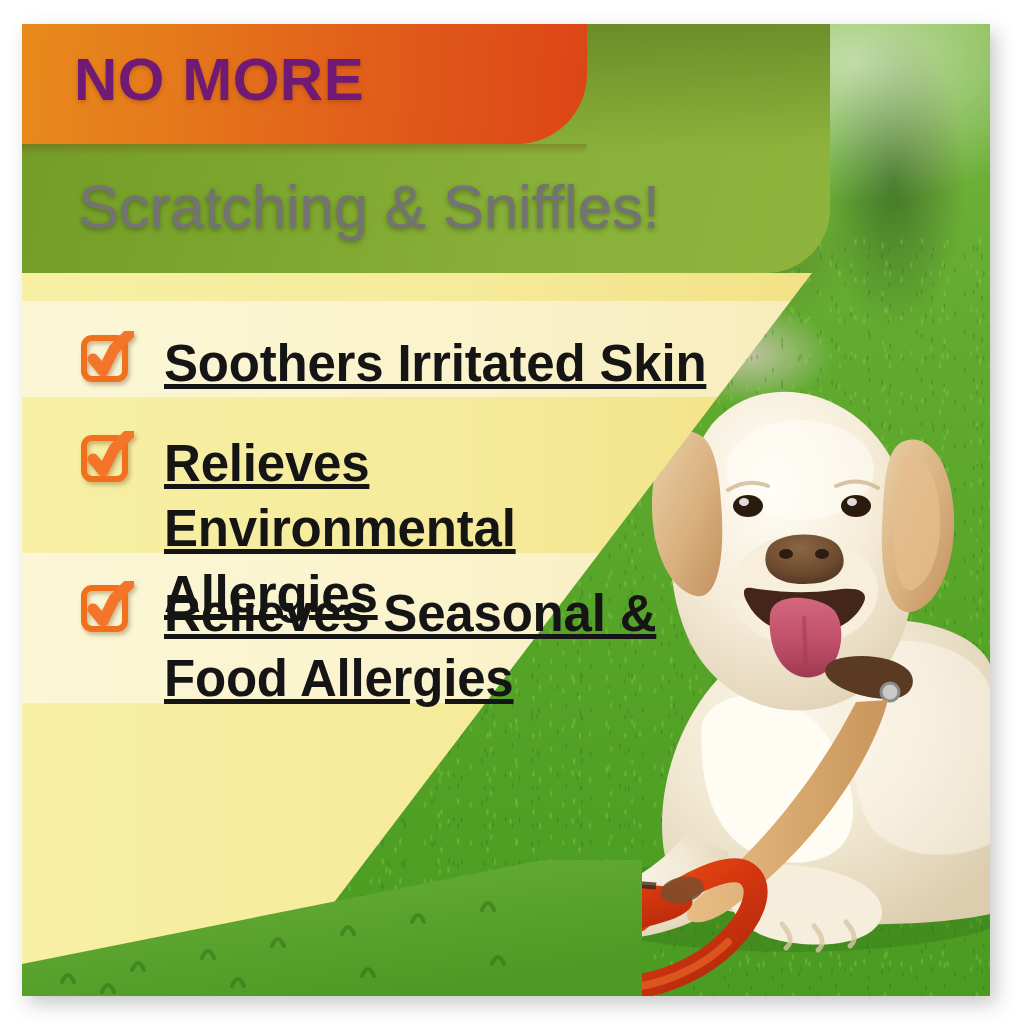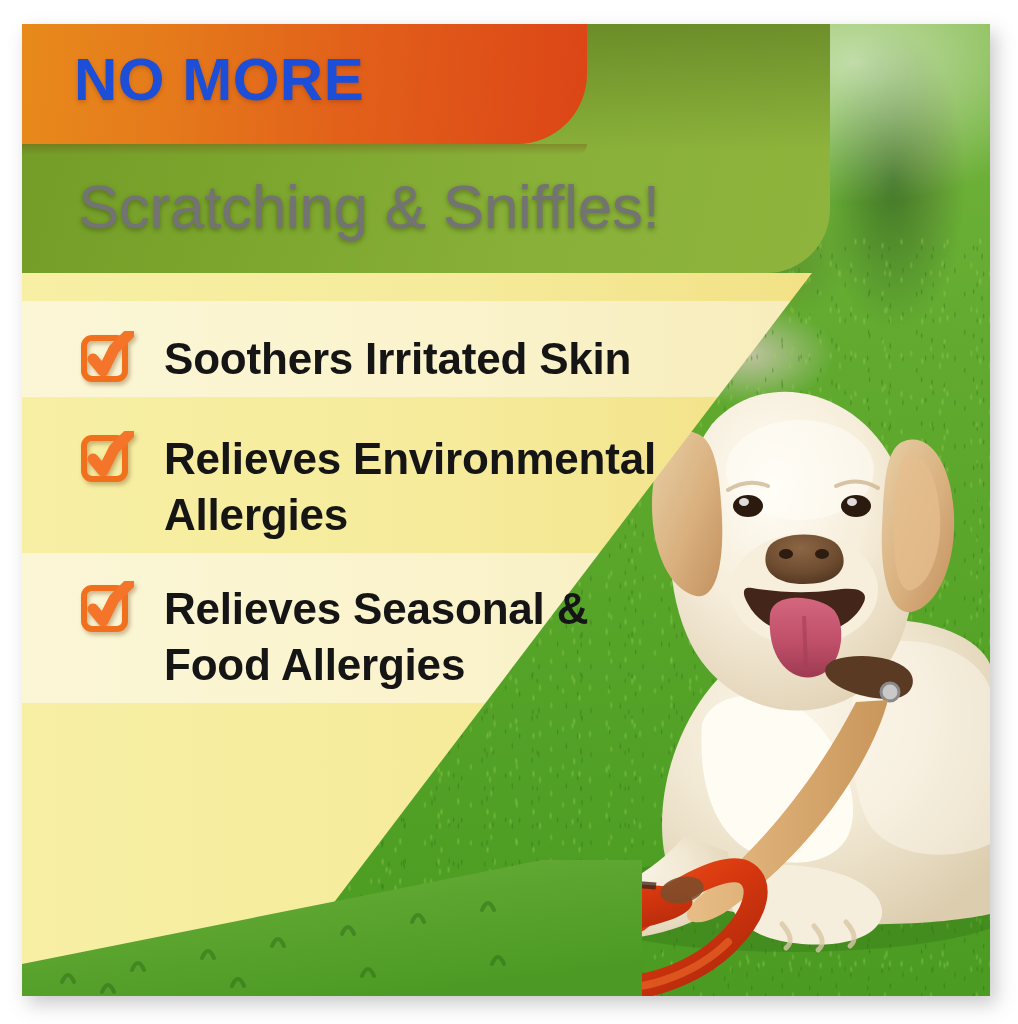--- a/index.html
+++ b/index.html
@@ -96,21 +96,21 @@
     z-index:2;
   }
   .orange-banner::after{
     content:""; position:absolute; left:0; right:0; bottom:-11px; height:11px;
     background:linear-gradient(180deg,rgba(110,60,10,.30),rgba(110,60,10,0));
     border-bottom-right-radius:70px;
   }
   .headline1{
     position:absolute; left:52px; top:26px;
     font-size:60px; font-weight:700; letter-spacing:.5px;
-    color:#1d4ed8; line-height:1;
+    color:#701a75; line-height:1;
     text-shadow:0 2px 4px rgba(120,50,10,.35);
     z-index:3; white-space:nowrap;
   }
   .headline2{
     position:absolute; left:56px; top:152px;
     font-size:62px; font-weight:400; letter-spacing:-.3px;
     color:#737373; line-height:1;
     text-shadow:0 2px 5px rgba(40,60,8,.45);
     z-index:3; white-space:nowrap;
   }
@@ -128,22 +128,22 @@
   
   .rows{ position:absolute; left:0; top:249px; width:790px; height:723px; z-index:4; }
   .row{ position:absolute; display:flex; align-items:flex-start; }
   .check{
     position:relative; width:54px; height:52px; flex:0 0 54px;
     margin-right:30px;
   }
   .check svg{ display:block; width:54px; height:52px;
     filter:drop-shadow(2px 3px 2px rgba(120,80,30,.38)); }
   .row-text{
-    font-size:44px; font-weight:700; color:#151515;
-    line-height:1.28; letter-spacing:-.2px;
+    font-size:51px; font-weight:700; color:#151515;
+    line-height:1.28; letter-spacing:-.2px;text-decoration:underline;
   }
 </style>
 </head>
 <body>
 
 <div class="canvas">
   <div class="card">
 
     <div class="photo">
       <div class="grass-tex"></div>

